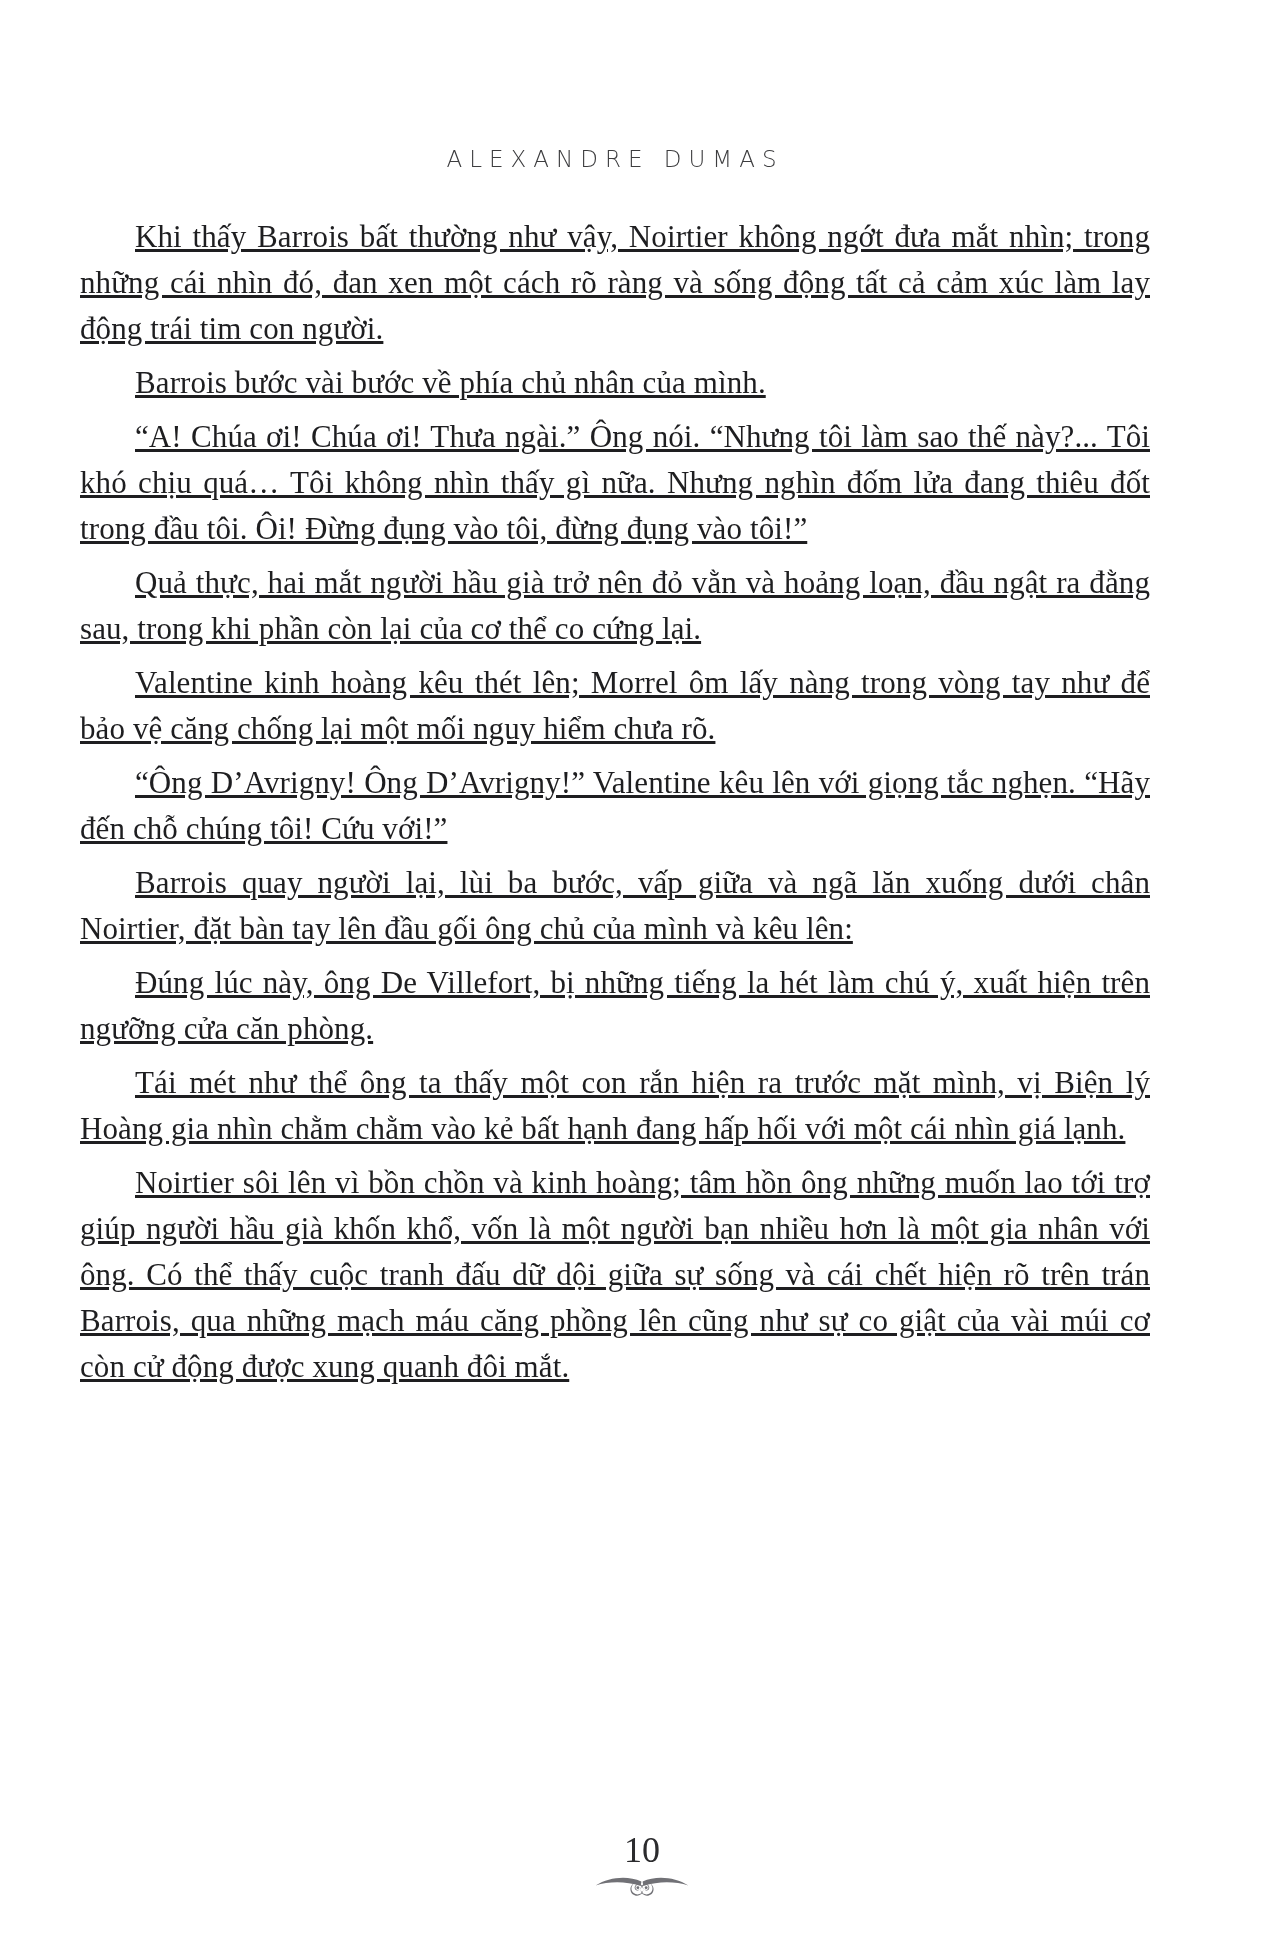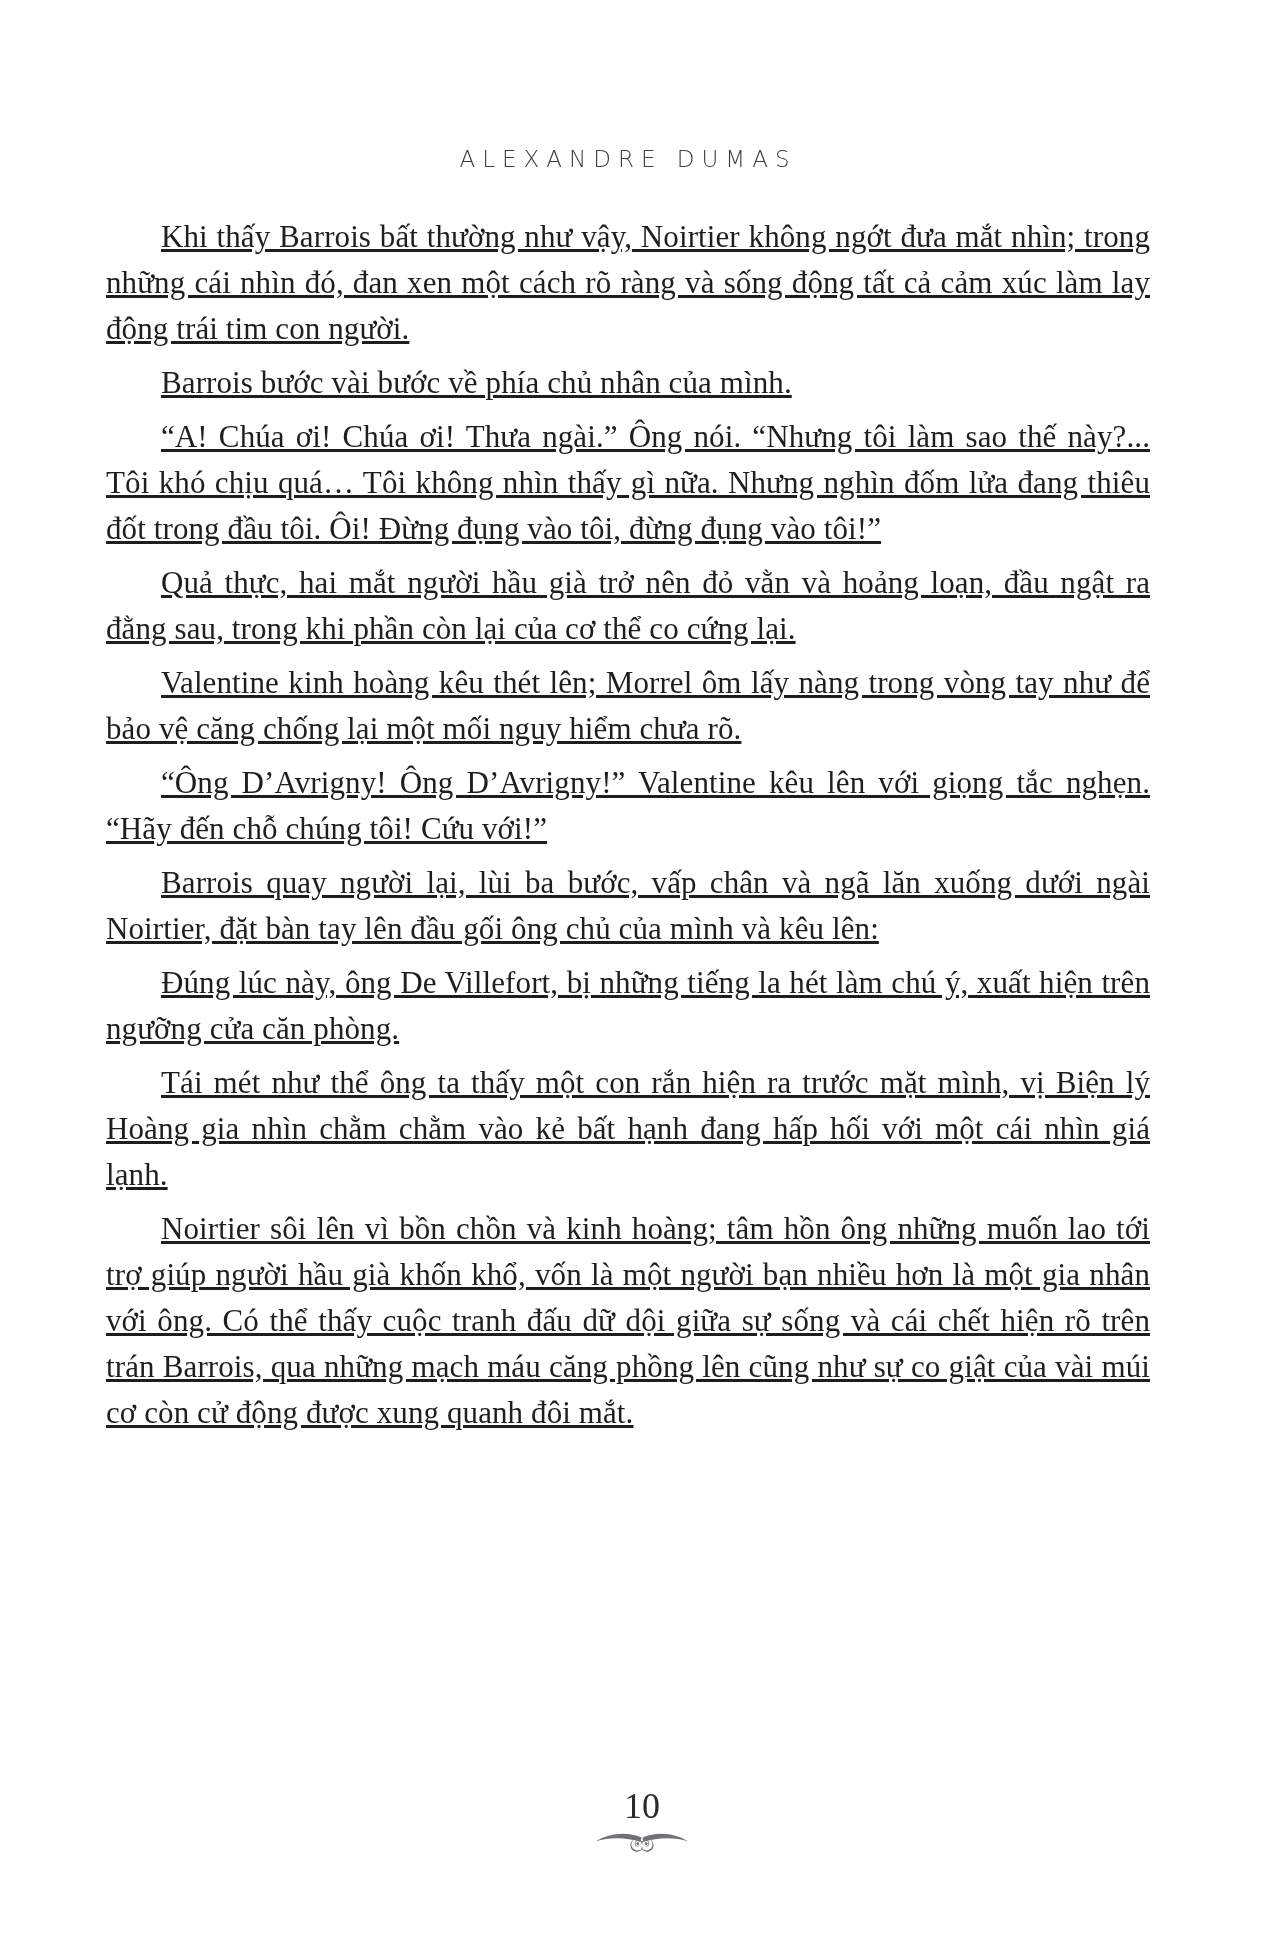--- a/index.html
+++ b/index.html
@@ -2,21 +2,21 @@
 <html lang="vi"><head>
 <meta charset="utf-8">
 <style>
   html, body { margin: 0; padding: 0; background: #ffffff; }
   .page {
     position: relative;
     width: 1284px;
     height: 1938px;
     background: #ffffff;
     box-sizing: border-box;
-    padding: 146px 134px 0 106px;
+    padding: 146px 134px 0 80px;
     overflow: hidden;
   }
   .running-header {
     text-align: center;
     font-family: "DejaVu Sans", sans-serif;
     font-weight: 300;
     font-size: 23px;
     letter-spacing: 7px;
     color: #3d3d3f;
     margin: 0 0 42px 0;
@@ -30,21 +30,21 @@
     color: #1e1e20;
     text-align: justify;
     text-indent: 55px;
     letter-spacing: 0.1px;
     text-decoration: underline;
   }
   .footer {
     position: absolute;
     left: 0;
     right: 0;
-    top: 1788px;
+    top: 1832px;
     text-align: center;
   }
   .page-number {
     font-family: "Liberation Serif", "DejaVu Serif", serif;
     font-size: 36px;
     line-height: 1;
     color: #2b2b2d;
   }
   .ornament { margin-top: 3px; }
   .ornament svg { width: 96px; height: 32px; }
@@ -56,21 +56,21 @@
 
   <div class="running-header">ALEXANDRE DUMAS</div>
 
   <div class="text-block">
     <p>Khi thấy Barrois bất thường như vậy, Noirtier không ngớt đưa mắt nhìn; trong những cái nhìn đó, đan xen một cách rõ ràng và sống động tất cả cảm xúc làm lay động trái tim con người.</p>
     <p>Barrois bước vài bước về phía chủ nhân của mình.</p>
     <p>“A! Chúa ơi! Chúa ơi! Thưa ngài.” Ông nói. “Nhưng tôi làm sao thế này?... Tôi khó chịu quá… Tôi không nhìn thấy gì nữa. Nhưng nghìn đốm lửa đang thiêu đốt trong đầu tôi. Ôi! Đừng đụng vào tôi, đừng đụng vào tôi!”</p>
     <p>Quả thực, hai mắt người hầu già trở nên đỏ vằn và hoảng loạn, đầu ngật ra đằng sau, trong khi phần còn lại của cơ thể co cứng lại.</p>
     <p>Valentine kinh hoàng kêu thét lên; Morrel ôm lấy nàng trong vòng tay như để bảo vệ căng chống lại một mối nguy hiểm chưa rõ.</p>
     <p>“Ông D’Avrigny! Ông D’Avrigny!” Valentine kêu lên với giọng tắc nghẹn. “Hãy đến chỗ chúng tôi! Cứu với!”</p>
-    <p>Barrois quay người lại, lùi ba bước, vấp chân và ngã lăn xuống dưới ngài Noirtier, đặt bàn tay lên đầu gối ông chủ của mình và kêu lên:</p>
+    <p>Barrois quay người lại, lùi ba bước, vấp giữa và ngã lăn xuống dưới chân Noirtier, đặt bàn tay lên đầu gối ông chủ của mình và kêu lên:</p>
     <p>Đúng lúc này, ông De Villefort, bị những tiếng la hét làm chú ý, xuất hiện trên ngưỡng cửa căn phòng.</p>
     <p>Tái mét như thể ông ta thấy một con rắn hiện ra trước mặt mình, vị Biện lý Hoàng gia nhìn chằm chằm vào kẻ bất hạnh đang hấp hối với một cái nhìn giá lạnh.</p>
     <p>Noirtier sôi lên vì bồn chồn và kinh hoàng; tâm hồn ông những muốn lao tới trợ giúp người hầu già khốn khổ, vốn là một người bạn nhiều hơn là một gia nhân với ông. Có thể thấy cuộc tranh đấu dữ dội giữa sự sống và cái chết hiện rõ trên trán Barrois, qua những mạch máu căng phồng lên cũng như sự co giật của vài múi cơ còn cử động được xung quanh đôi mắt.</p>
   </div>
 
   <div class="footer">
     <div class="page-number">10</div>
     <div class="ornament">
       <svg viewBox="0 0 300 90" xmlns="http://www.w3.org/2000/svg" aria-hidden="true">
         <g id="flourish-right" fill="#717176" stroke="none">

